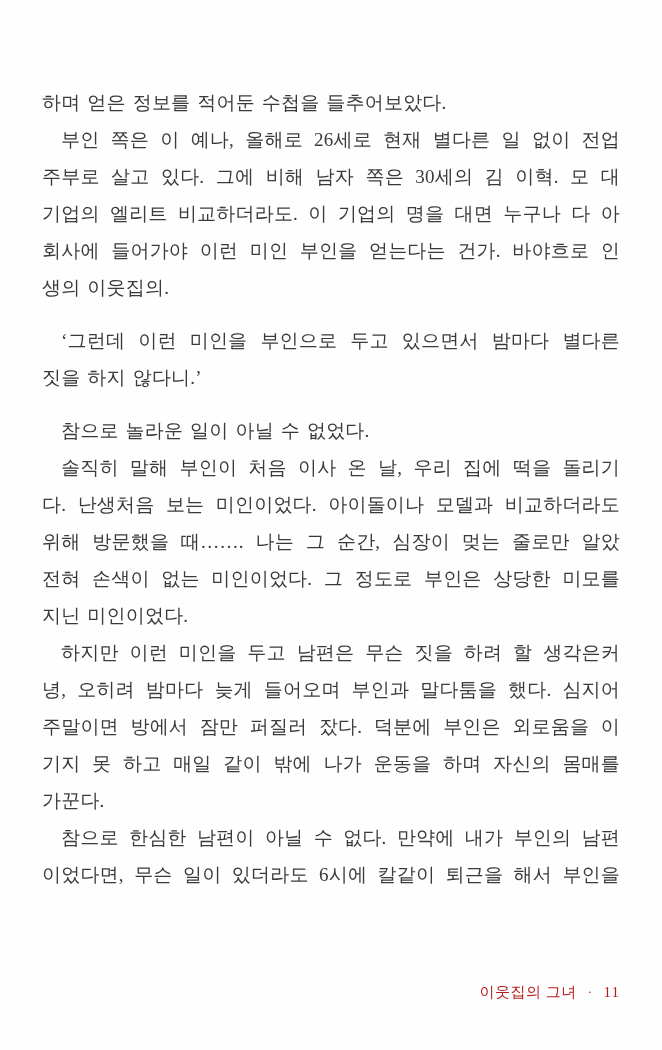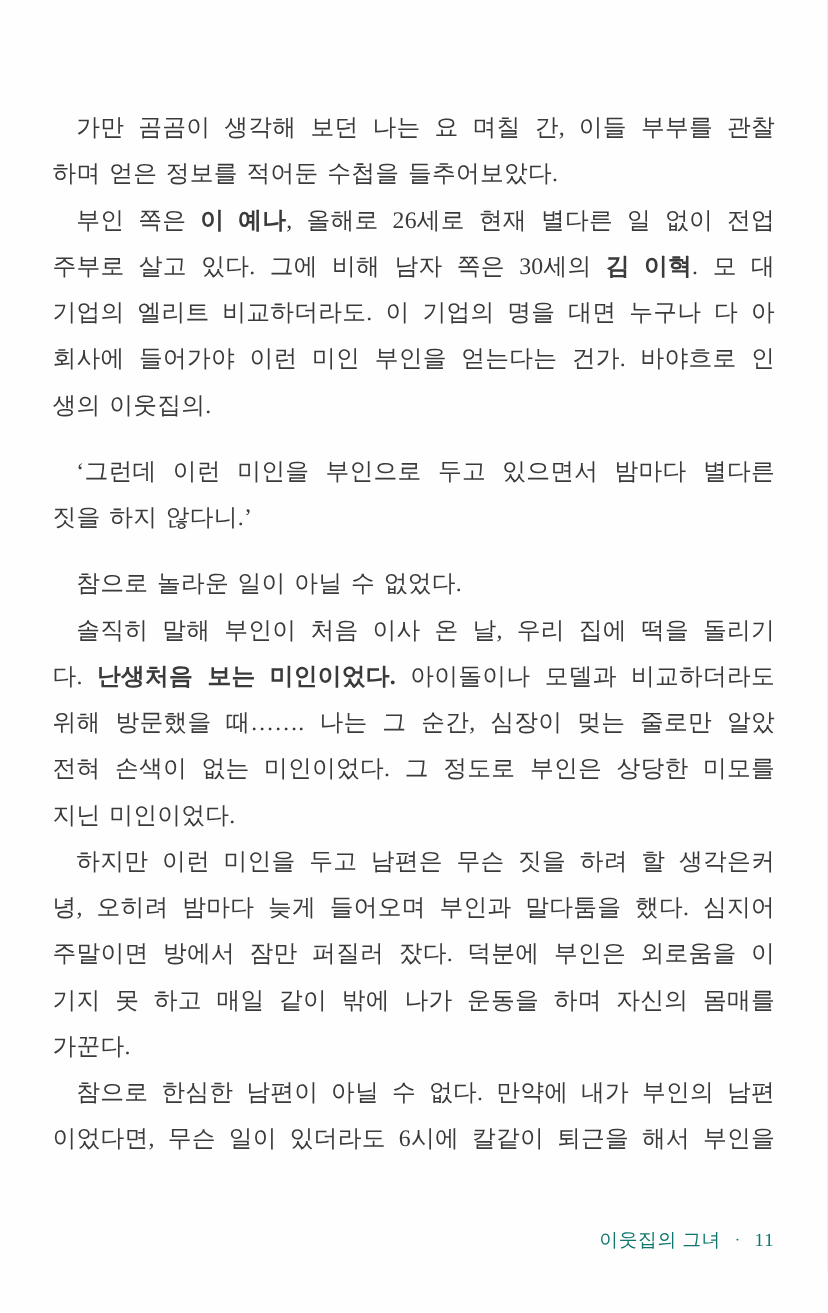--- a/index.html
+++ b/index.html
@@ -38,48 +38,47 @@
     text-align-last: justify;
     word-spacing: 2px;
   }
   .line.indent {
     padding-left: 19px;
   }
   .line.gap-before {
     margin-top: 16px;
   }
   .seg-bold {
-    font-weight: bold;
+    font-weight: normal;
   }
   .footer {
     position: absolute;
     right: 42px;
     bottom: 48px;
     font-size: 15px;
-    color: #0f766e;
+    color: #b91c1c;
     letter-spacing: 0.5px;
     text-align: center;
   }
   .footer .sep {
     display: inline-block;
     margin: 0 11px;
     font-size: 13px;
     vertical-align: 1px;
   }
   .footer .page-num {
     letter-spacing: 1px;
   }
 </style>
 </head>
 <body>
 
 <div class="page">
 
   <div class="body-text" id="body-text">
-      <p class="line indent justify"><span class="seg">가만 곰곰이 생각해 보던 나는 요 며칠 간, 이들 부부를 관찰</span></p>
       <p class="line"><span class="seg">하며 얻은 정보를 적어둔 수첩을 들추어보았다.</span></p>
       <p class="line indent justify"><span class="seg">부인 쪽은 </span><span class="seg-bold">이 예나</span><span class="seg">, 올해로 26세로 현재 별다른 일 없이 전업</span></p>
       <p class="line justify"><span class="seg">주부로 살고 있다. 그에 비해 남자 쪽은 30세의 </span><span class="seg-bold">김 이혁</span><span class="seg">. 모 대</span></p>
       <p class="line justify"><span class="seg">기업의 엘리트 비교하더라도. 이 기업의 명을 대면 누구나 다 아</span></p>
       <p class="line justify"><span class="seg">회사에 들어가야 이런 미인 부인을 얻는다는 건가. 바야흐로 인</span></p>
       <p class="line"><span class="seg">생의 이웃집의.</span></p>
       <p class="line indent justify gap-before"><span class="seg">‘그런데 이런 미인을 부인으로 두고 있으면서 밤마다 별다른</span></p>
       <p class="line"><span class="seg">짓을 하지 않다니.’</span></p>
       <p class="line indent gap-before"><span class="seg">참으로 놀라운 일이 아닐 수 없었다.</span></p>
       <p class="line indent justify"><span class="seg">솔직히 말해 부인이 처음 이사 온 날, 우리 집에 떡을 돌리기</span></p>

